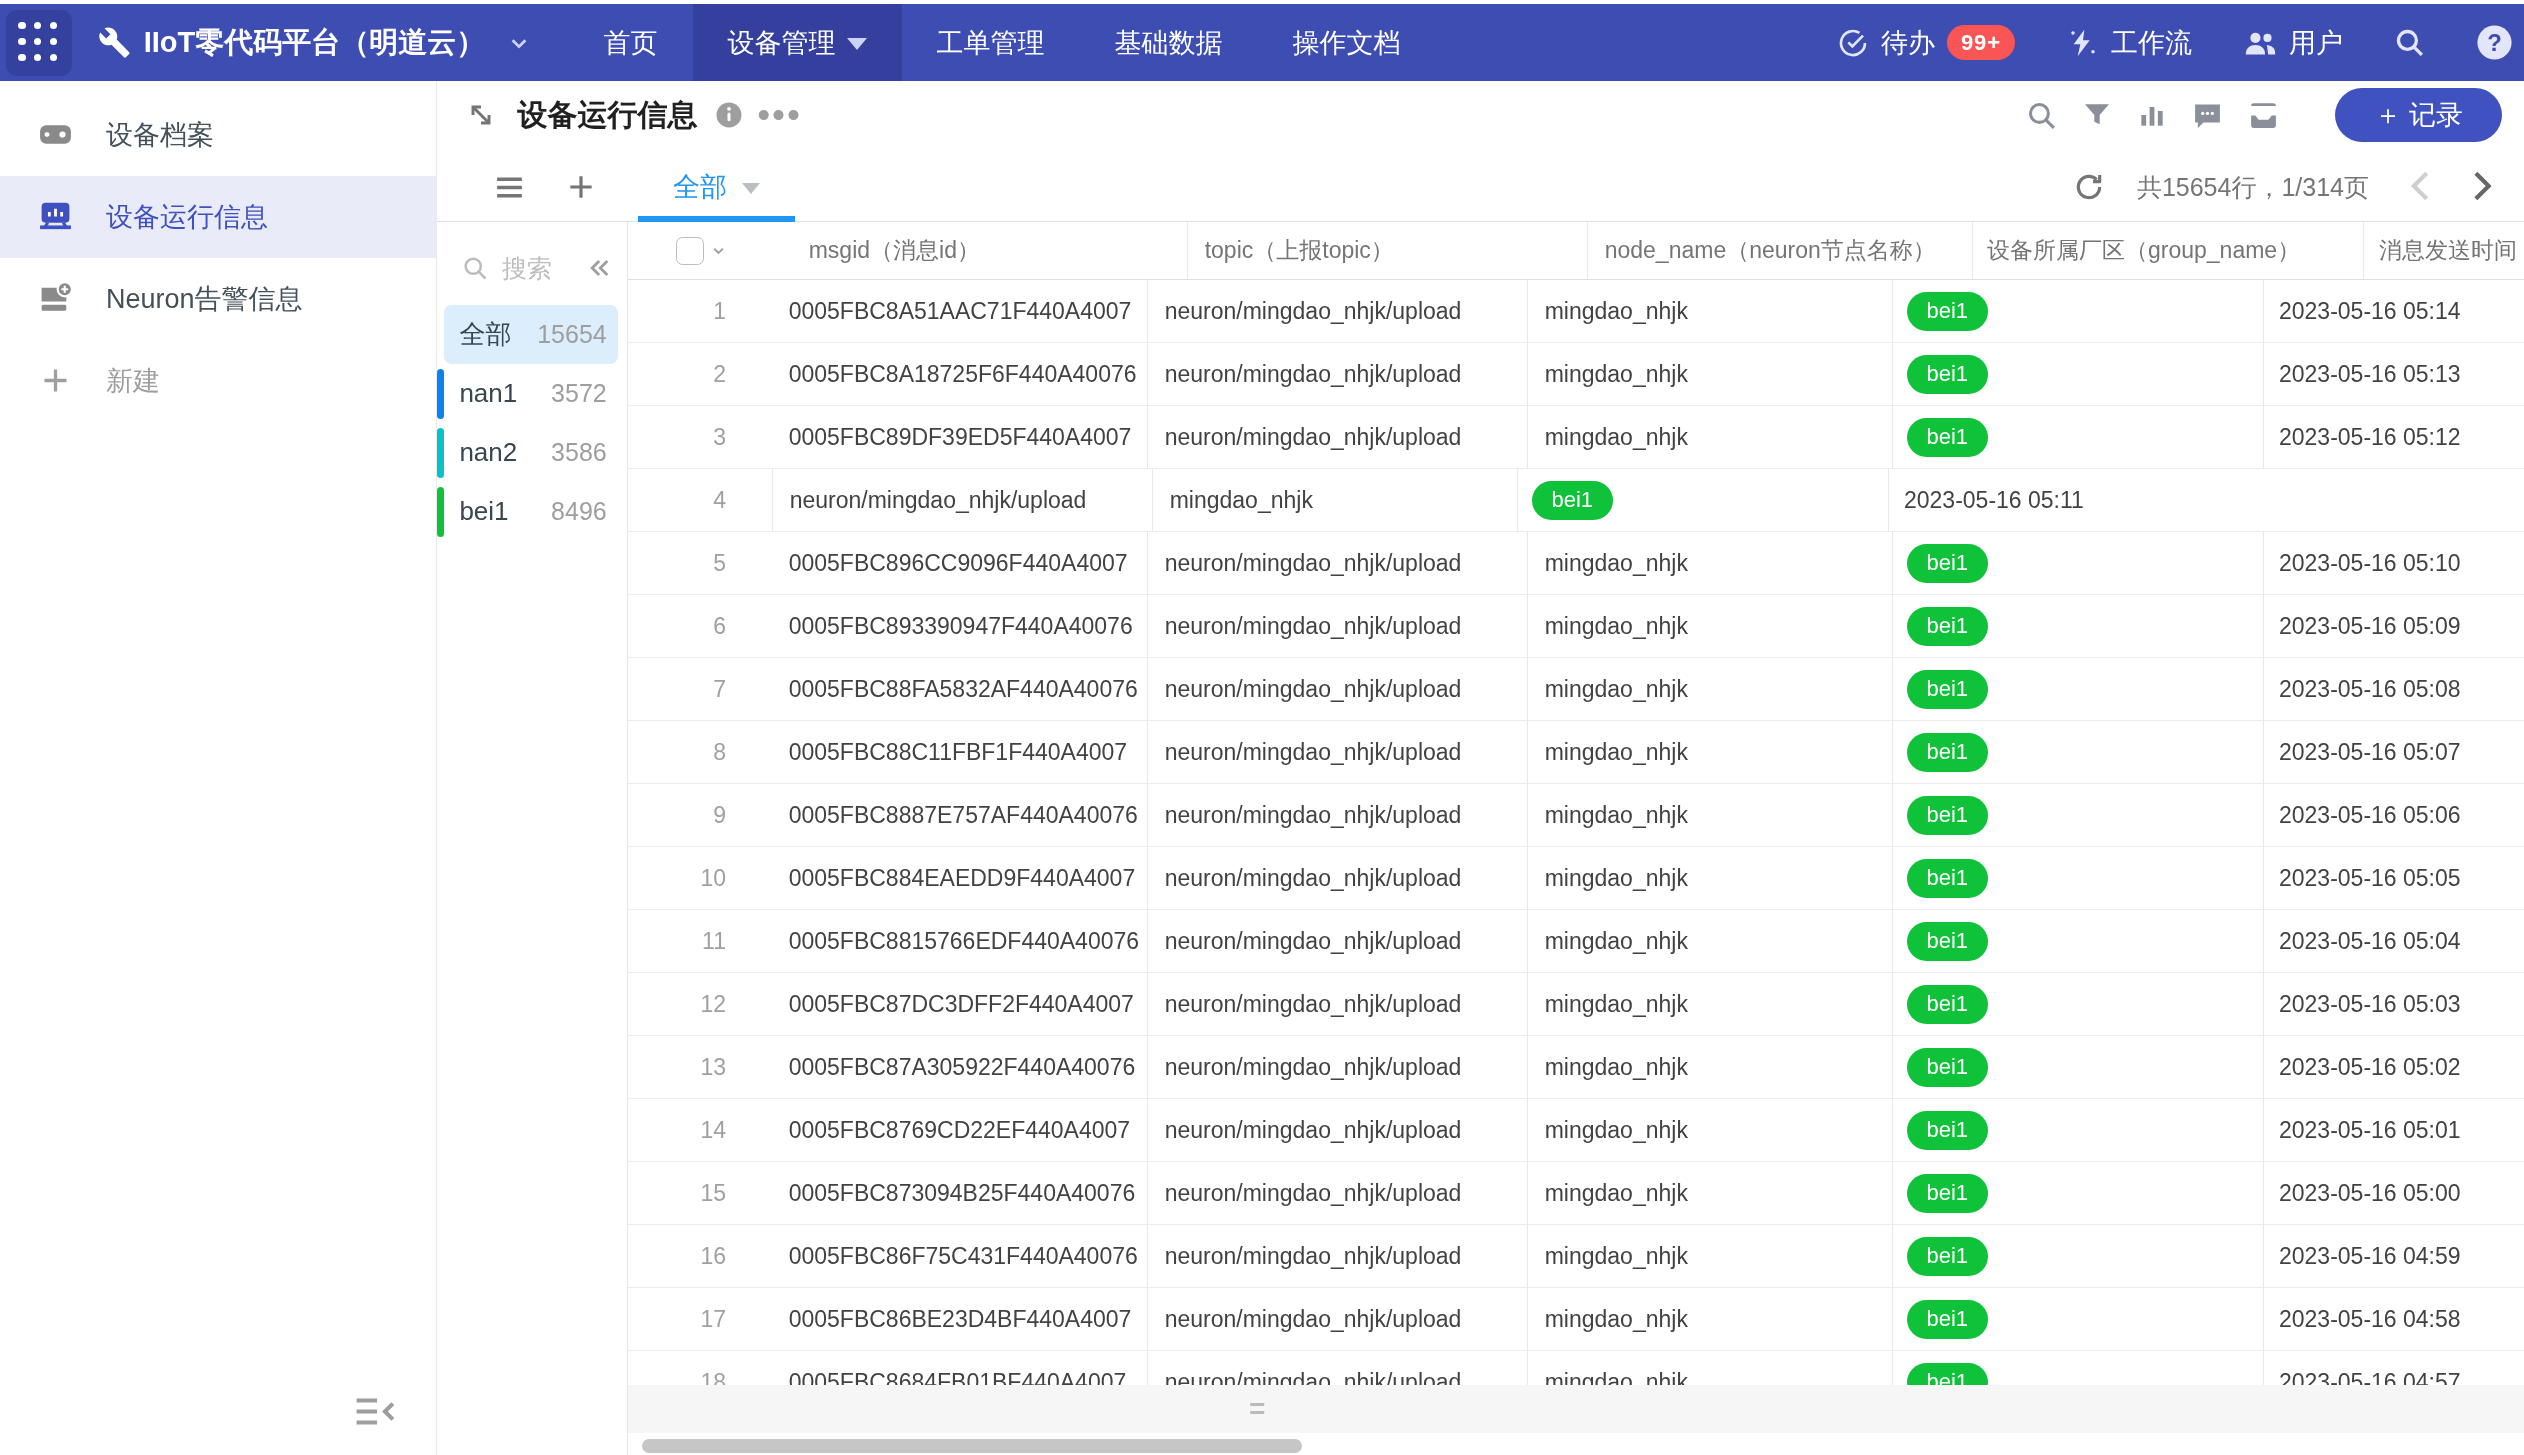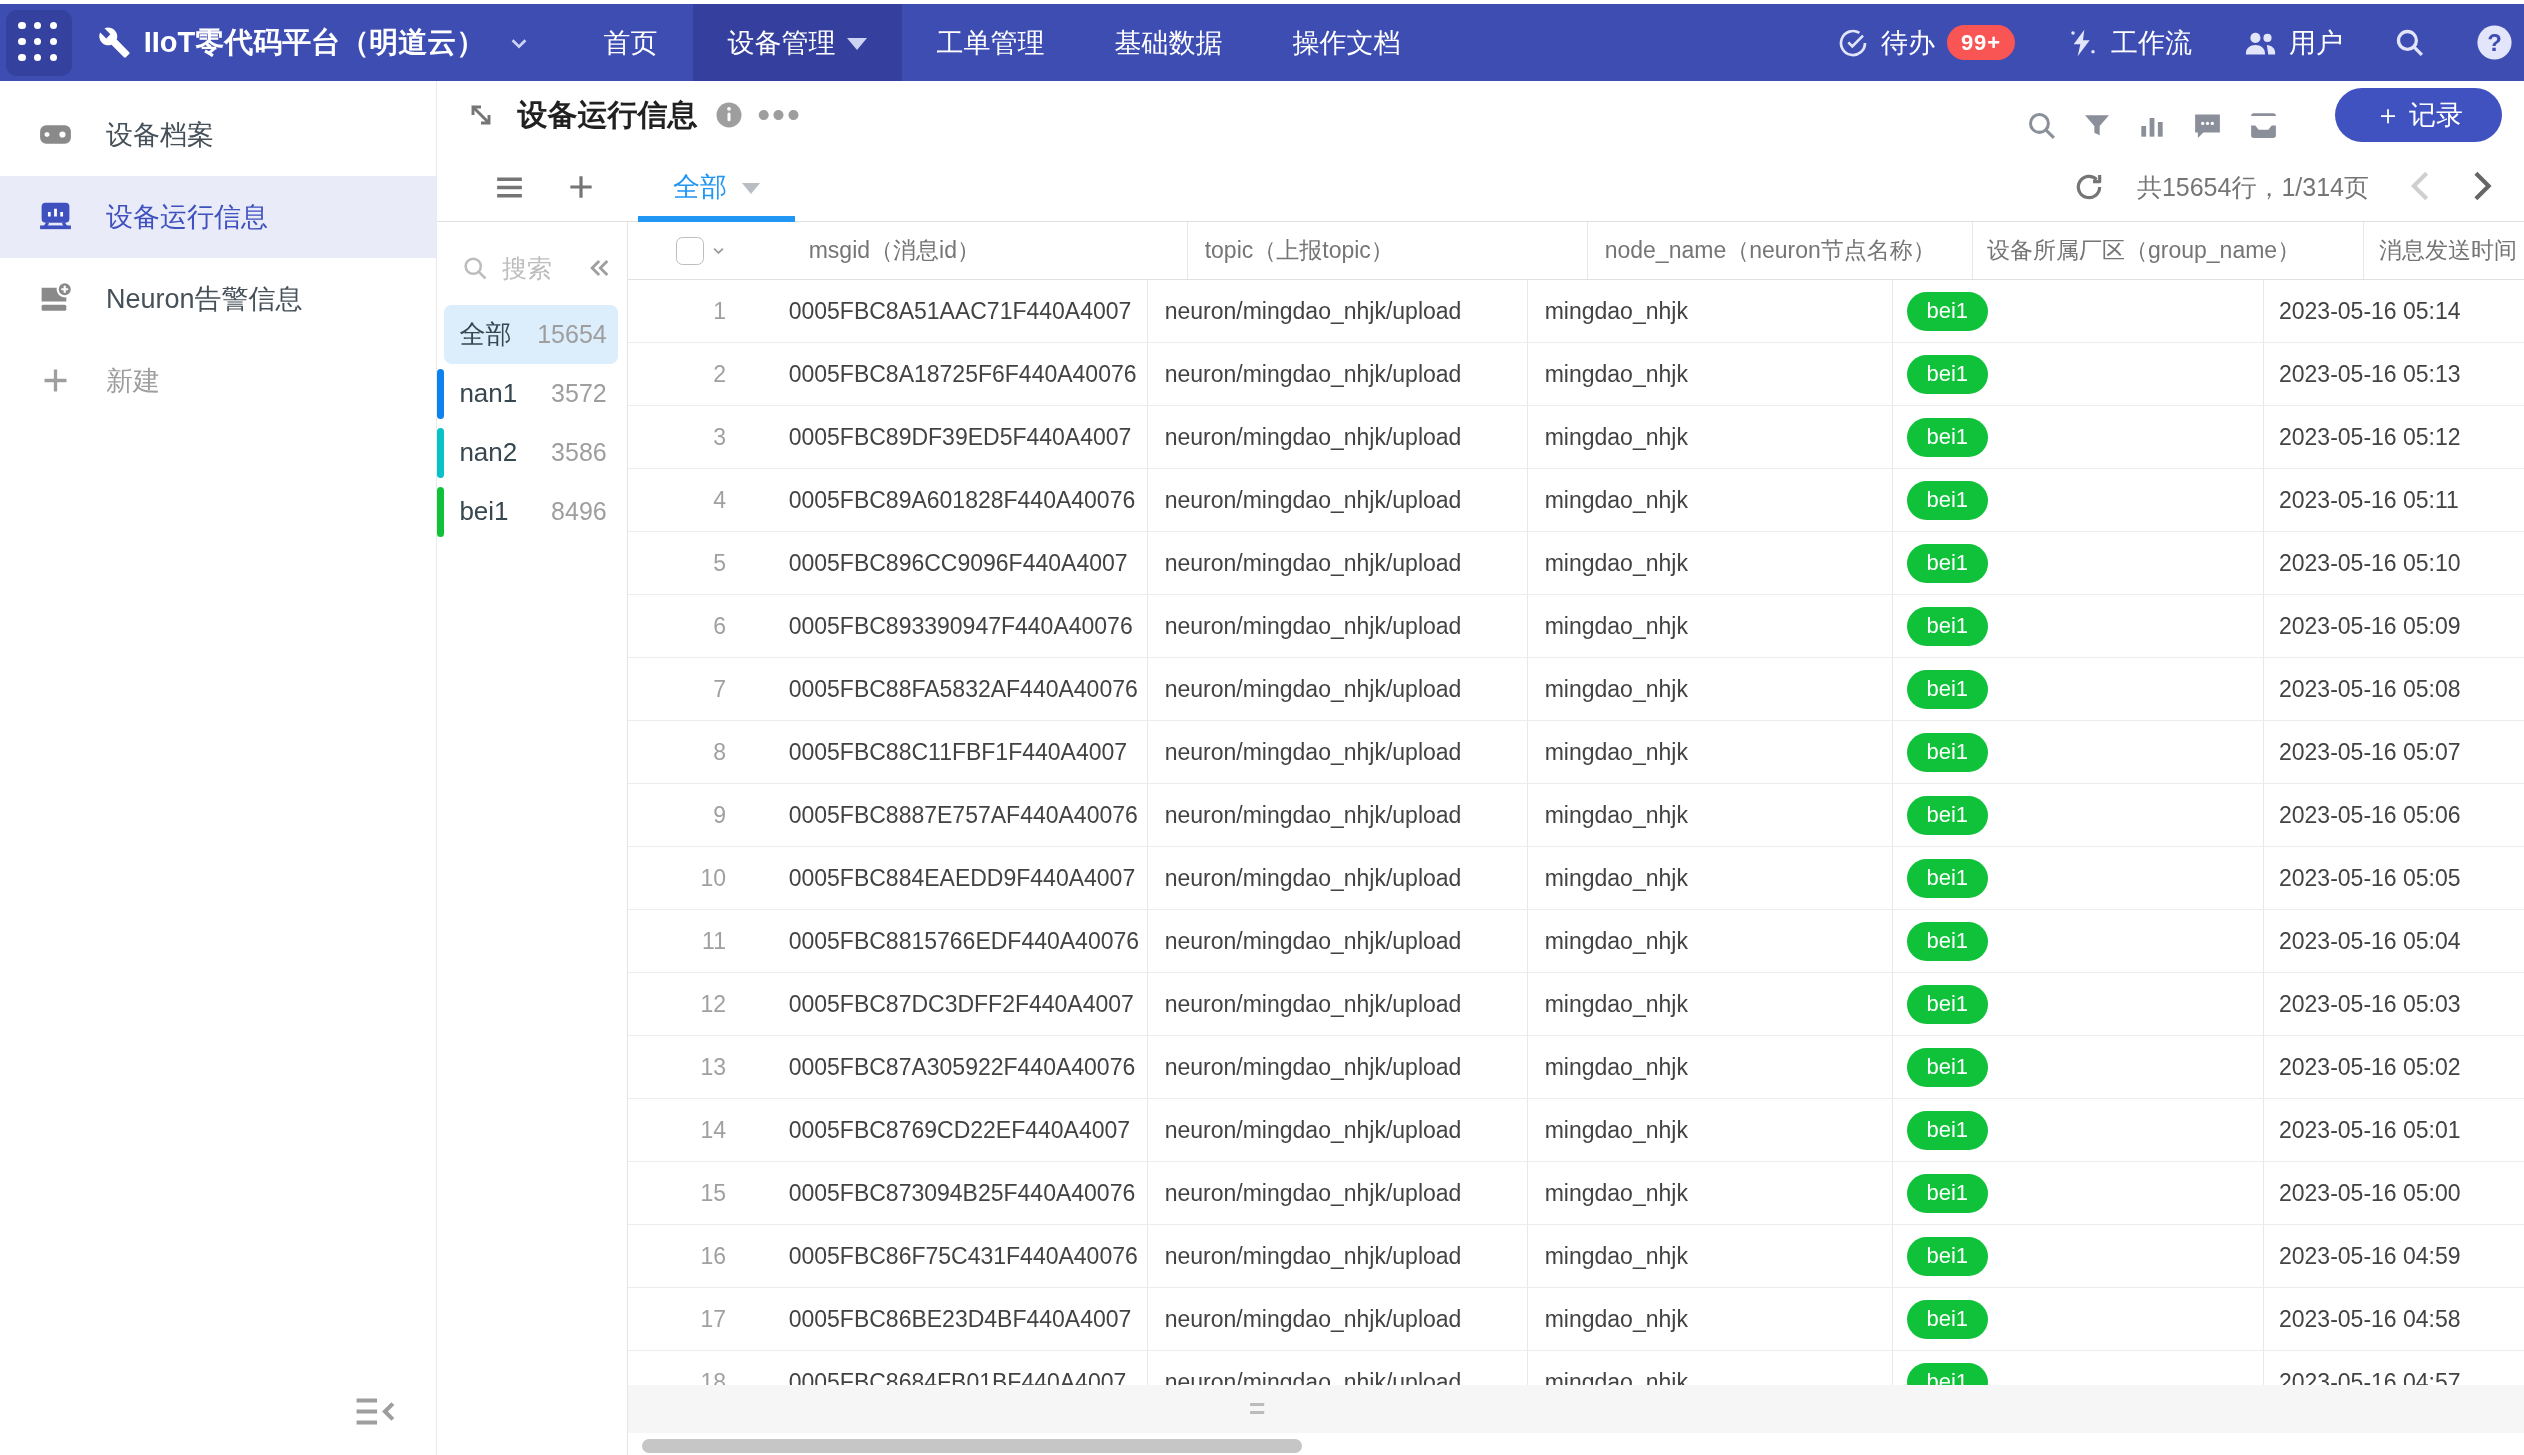--- a/index.html
+++ b/index.html
@@ -37,21 +37,21 @@
   .side-item .icon { width:37px; display:flex; justify-content:center; }
   .side-new { color:#9E9E9E; }
   .side-collapse { position:absolute; bottom:24px; left:355px; color:#9E9E9E; cursor:pointer; }
 
   
   .main { position:absolute; left:437px; top:77px; right:0; bottom:0; background:#fff; }
   .page-header { height:76px; display:flex; align-items:center; padding:0 22px 0 28px; }
   .ph-title { font-size:30px; font-weight:bold; color:#212121; margin:0 16.7px 0 20.5px; }
   .gray-ic { color:#8A8F99; display:flex; align-items:center; }
   .ph-more { font-size:37px; color:#9E9E9E; letter-spacing:1.9px; margin-left:13px; line-height:18.6px; cursor:pointer; }
-  .ph-actions { margin-left:auto; display:flex; align-items:flex-end; gap:23px; }
+  .ph-actions { margin-left:auto; display:flex; align-items:center; gap:23px; }
   .ph-actions .gray-ic { cursor:pointer; }
   .add-record { height:54px; border-radius:27px; background:#4052C0; color:#fff; font-size:27px;
     display:flex; align-items:center; padding:0 39px; margin-left:32px; cursor:pointer; white-space:nowrap; }
 
   .toolbar { height:69px; display:flex; align-items:center; border-bottom:0.9px solid #E0E0E0; position:relative; }
   .tb-ic { color:#757575; display:flex; align-items:center; cursor:pointer; }
   .tb-hamburger { margin-left:56px; }
   .tb-plus { margin-left:39px; }
   .tab { margin-left:41px; height:100%; display:flex; align-items:center; gap:15px; padding:0 35px;
     position:relative; color:#2196F3; font-size:27px; cursor:pointer; }
@@ -421,21 +421,20 @@
             <div class="td c-msgid">0005FBC89DF39ED5F440A4007</div>
             <div class="td c-topic">neuron/mingdao_nhjk/upload</div>
             <div class="td c-node">mingdao_nhjk</div>
             <div class="td c-group">
               <span class="badge-green" style="background: rgb(15, 194, 58);">bei1</span>
             </div>
             <div class="td c-time">2023-05-16 05:12</div>
           </div>
           <div class="tr">
             <div class="td c-num">4</div>
-            <div class="td c-msgid">0005FBC89A601828F440A40076</div>
             <div class="td c-topic">neuron/mingdao_nhjk/upload</div>
             <div class="td c-node">mingdao_nhjk</div>
             <div class="td c-group">
               <span class="badge-green" style="background: rgb(15, 194, 58);">bei1</span>
             </div>
             <div class="td c-time">2023-05-16 05:11</div>
           </div>
           <div class="tr">
             <div class="td c-num">5</div>
             <div class="td c-msgid">0005FBC896CC9096F440A4007</div>

